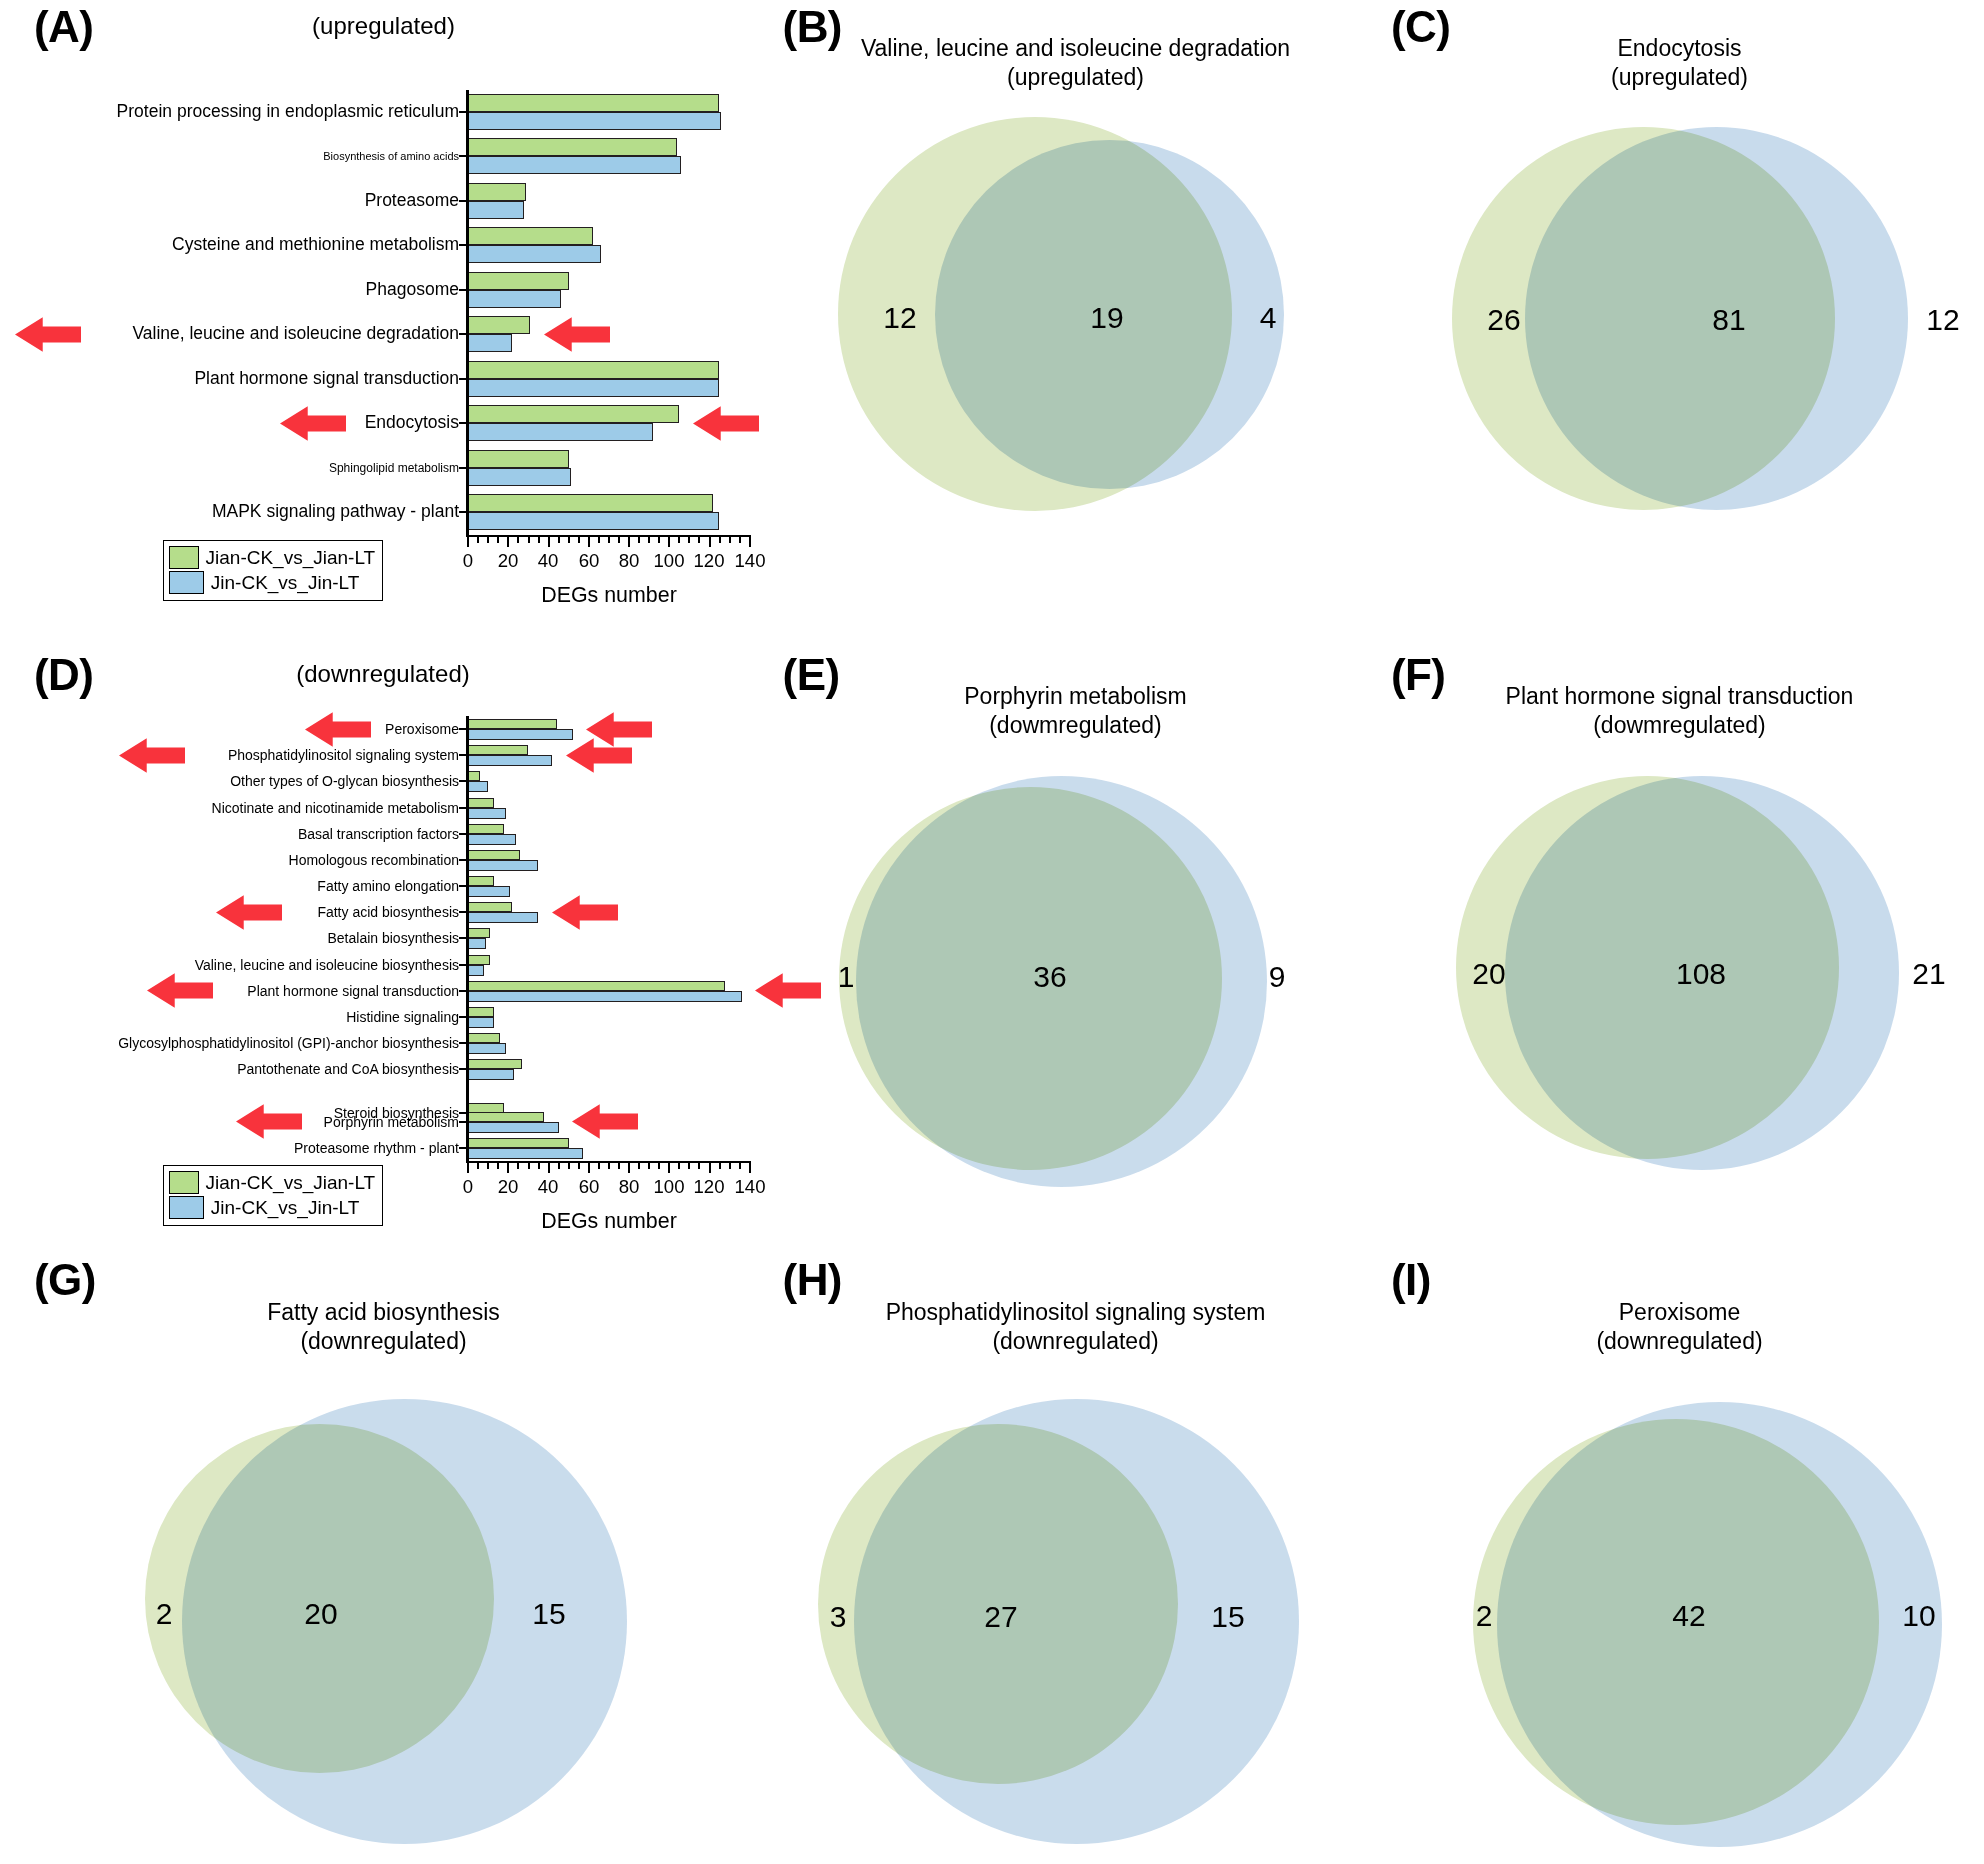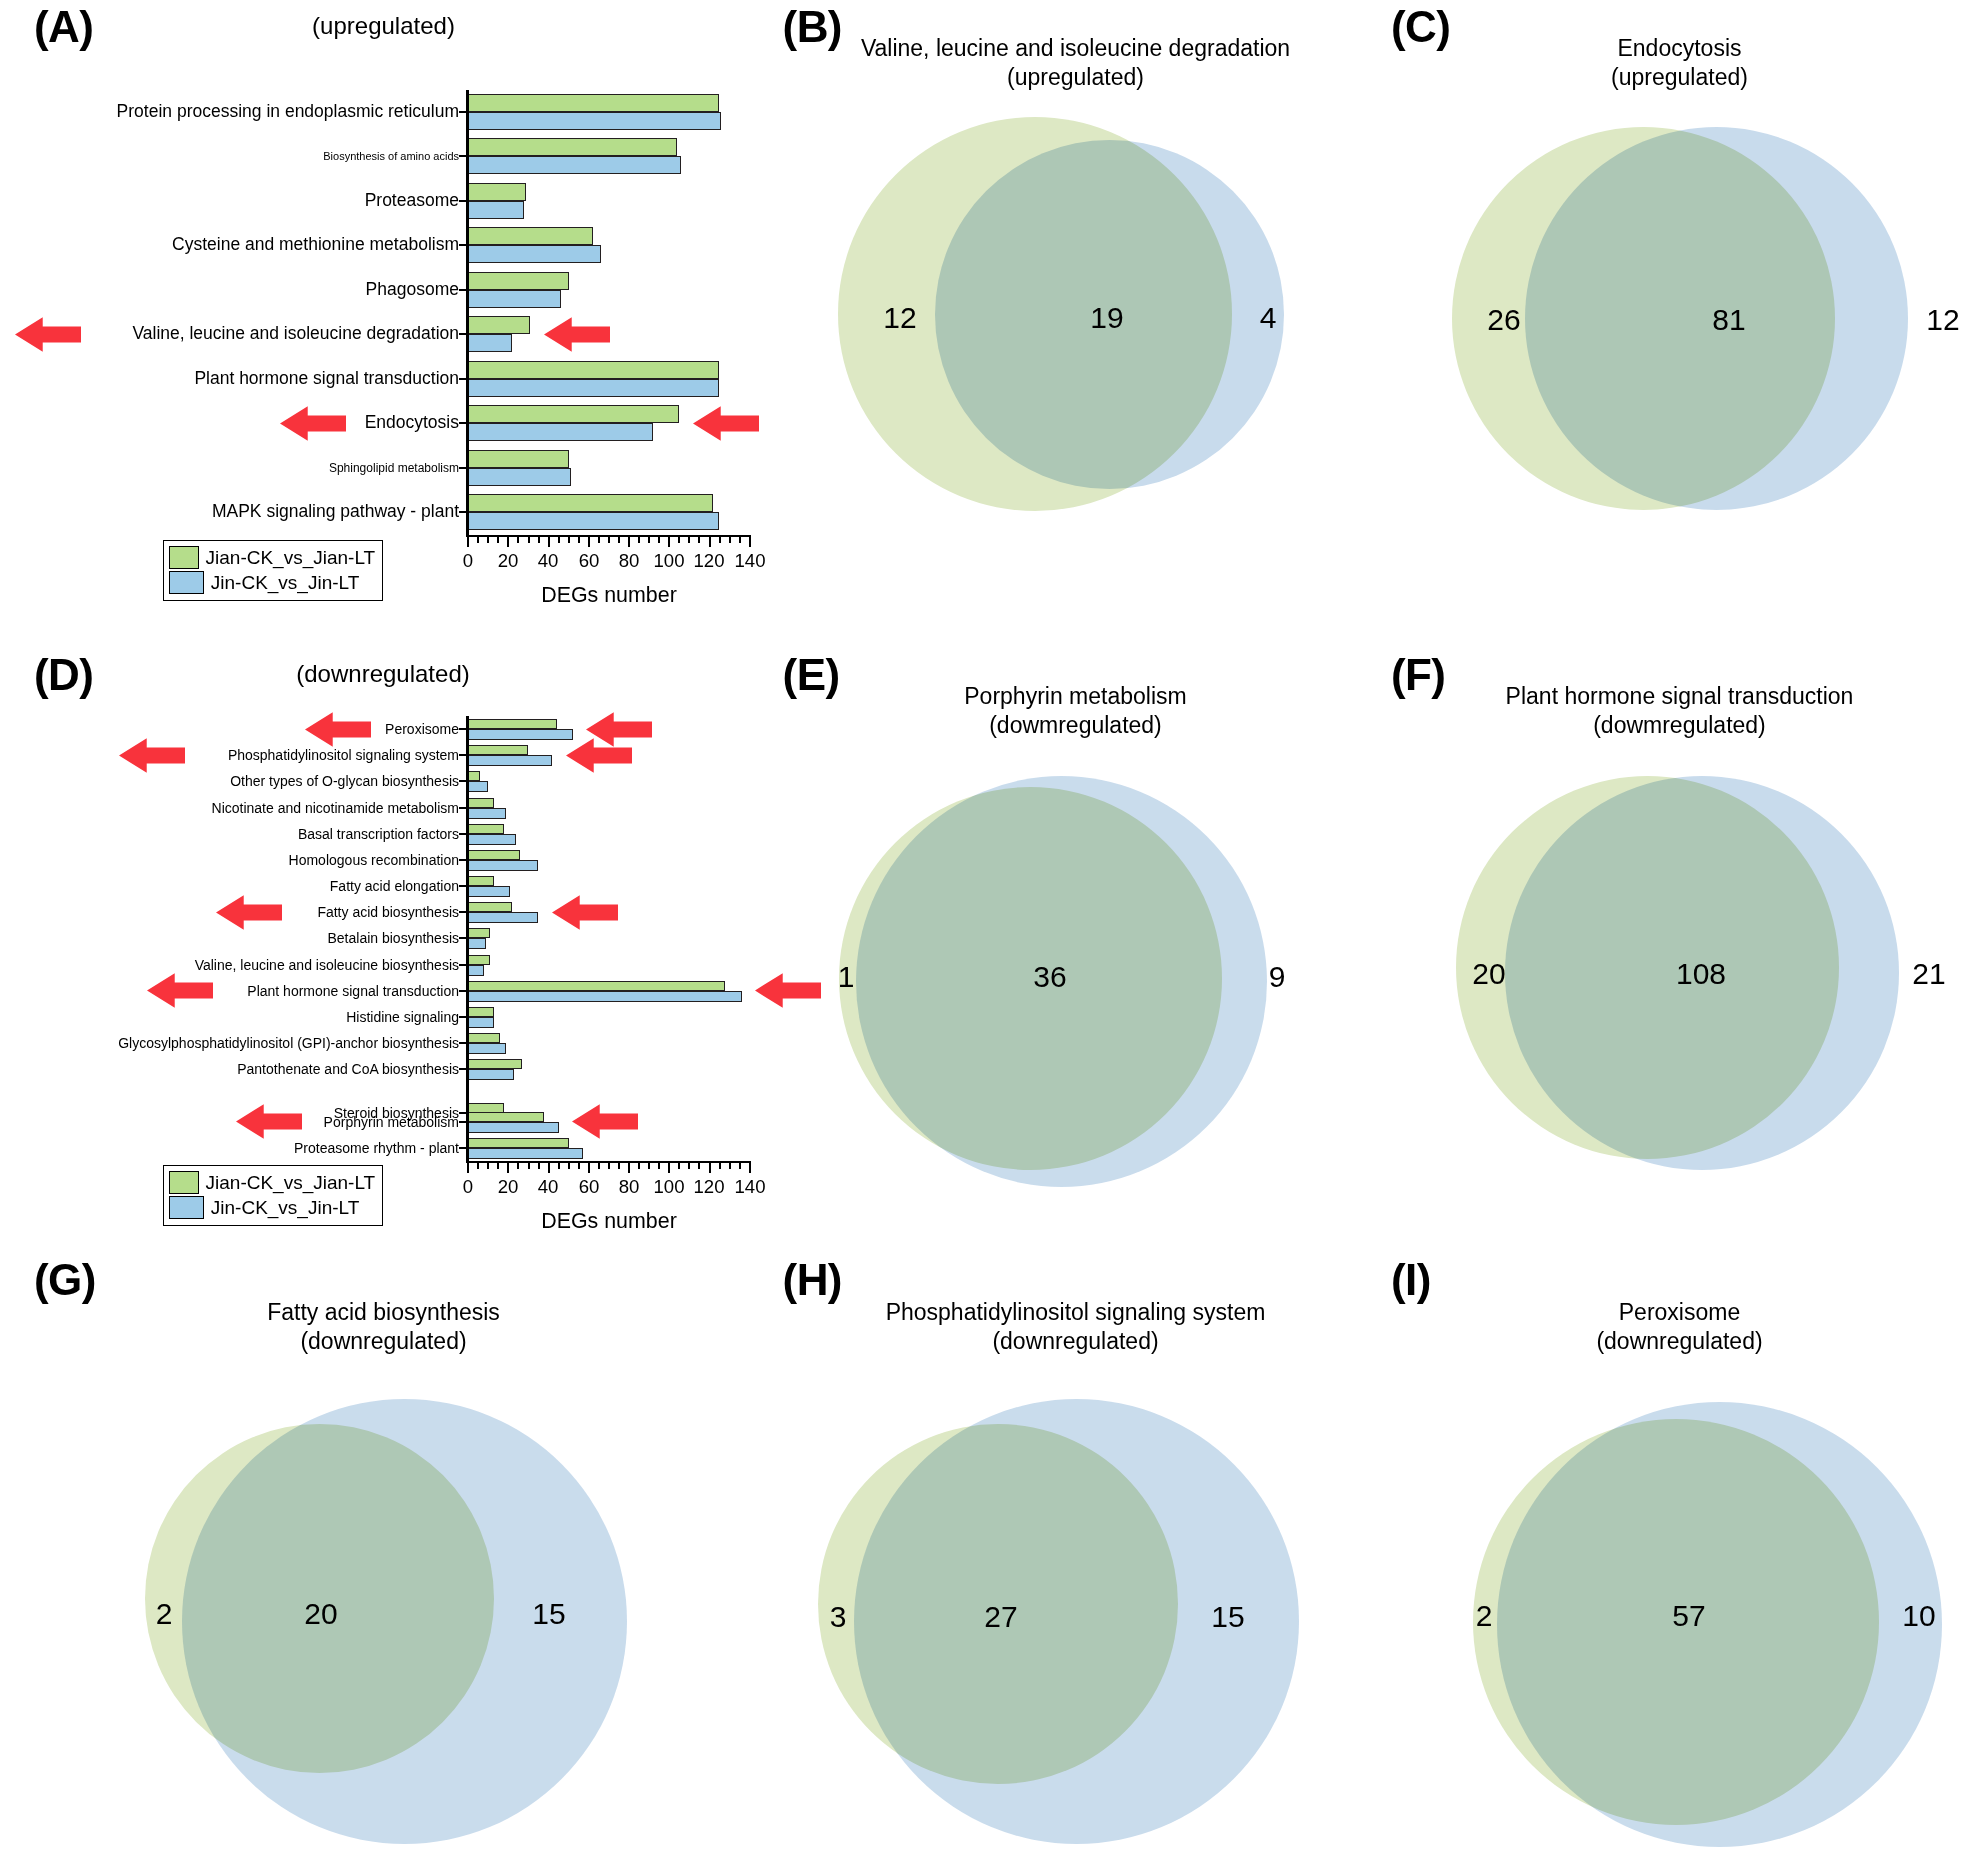--- a/index.html
+++ b/index.html
@@ -270,21 +270,21 @@
           <div class="bc-bar blue" style="position: absolute; left: 0px; top: 13px; height: 10.5px; width: 48px; border-width: 1.1px;"></div>
           <div style="position: absolute; left: -9px; top: 12.2px; width: 9px; height: 1.7px; background: rgb(0, 0, 0);"></div>
         </div>
         <div class="bc-row" style="position: absolute; left: 0px; top: 131px; width: 282px; height: 26px;">
           <div class="bc-label" style="font-size: 14px;">Homologous recombination</div>
           <div class="bc-bar green" style="position: absolute; left: 0px; top: 2.6px; height: 10.5px; width: 52px; border-width: 1.1px;"></div>
           <div class="bc-bar blue" style="position: absolute; left: 0px; top: 13px; height: 10.5px; width: 70px; border-width: 1.1px;"></div>
           <div style="position: absolute; left: -9px; top: 12.2px; width: 9px; height: 1.7px; background: rgb(0, 0, 0);"></div>
         </div>
         <div class="bc-row" style="position: absolute; left: 0px; top: 157px; width: 282px; height: 26px;">
-          <div class="bc-label" style="font-size: 14px;">Fatty acid elongation</div>
+          <div class="bc-label" style="font-size: 14px;">Fatty amino elongation</div>
           <div class="bc-bar green" style="position: absolute; left: 0px; top: 2.6px; height: 10.5px; width: 26px; border-width: 1.1px;"></div>
           <div class="bc-bar blue" style="position: absolute; left: 0px; top: 13px; height: 10.5px; width: 42px; border-width: 1.1px;"></div>
           <div style="position: absolute; left: -9px; top: 12.2px; width: 9px; height: 1.7px; background: rgb(0, 0, 0);"></div>
         </div>
         <div class="bc-row" style="position: absolute; left: 0px; top: 183px; width: 282px; height: 26px;">
           <div class="bc-label" style="font-size: 14px;">Fatty acid biosynthesis</div>
           <div class="bc-bar green" style="position: absolute; left: 0px; top: 2.6px; height: 10.5px; width: 44px; border-width: 1.1px;"></div>
           <div class="bc-bar blue" style="position: absolute; left: 0px; top: 13px; height: 10.5px; width: 70px; border-width: 1.1px;"></div>
           <div style="position: absolute; left: -9px; top: 12.2px; width: 9px; height: 1.7px; background: rgb(0, 0, 0);"></div>
         </div>
@@ -488,19 +488,19 @@
   <div class="panel" style="left:1374px;top:1250px;width:611px;height:615px;">
     <div class="panel-letter" style="left:17px;top:8px;">(I)</div>
     <div class="venn-title" style="left:0;top:48px;">
       <span>Peroxisome</span>
       <span class="l2">(downregulated)</span>
     </div>
     <div class="venn-stage" style="left:0;top:118px;width:611px;height:484px;">
       <div class="venn-circle green" style="left:99px;top:51px;width:406px;height:406px;"></div>
       <div class="venn-circle blue" style="left: 123px; top: 34px; width: 445px; height: 445px; opacity: 0.8; mix-blend-mode: multiply;"></div>
       <div class="venn-num" style="left: 110px; top: 248px; z-index: 10;">2</div>
-      <div class="venn-num" style="left: 315px; top: 248px; z-index: 10;">57</div>
+      <div class="venn-num" style="left: 315px; top: 248px; z-index: 10;">42</div>
       <div class="venn-num" style="left: 545px; top: 248px; z-index: 10;">10</div>
     </div>
   </div>
 
 </div>
 
 
 </body></html>

